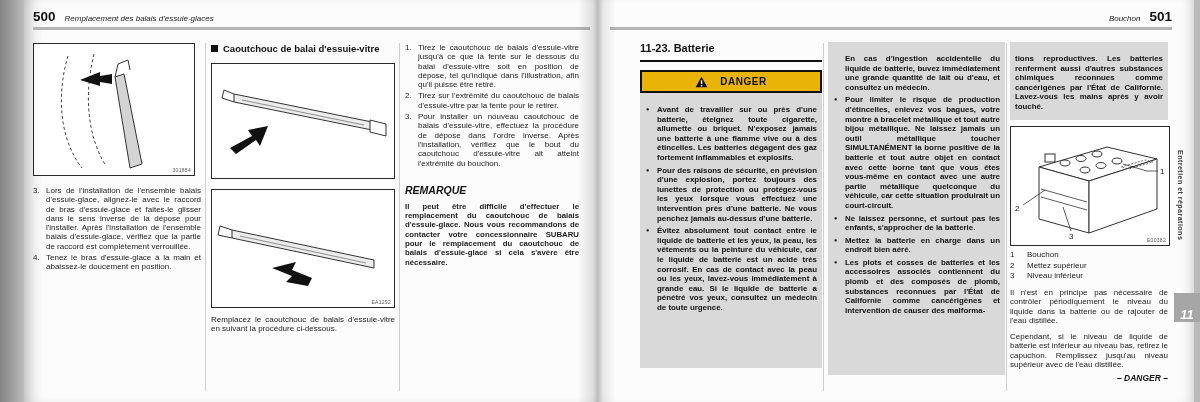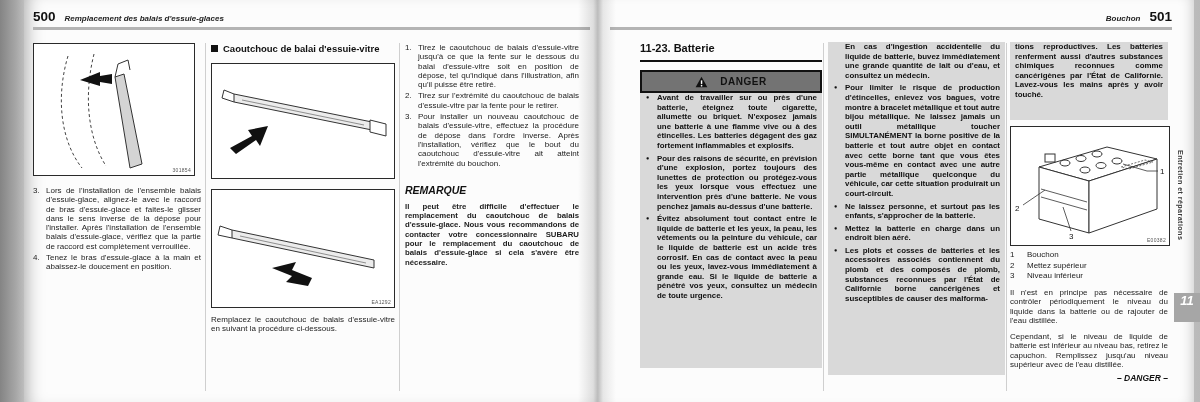--- a/index.html
+++ b/index.html
@@ -7,53 +7,53 @@
     font-family:"Liberation Sans","DejaVu Sans",sans-serif;
     background:linear-gradient(90deg,#848484 0,#a7a7a7 16px,#bdbdbd 24px,#c9c9c9 40px,#c9c9c9 1160px,#b9b9b9 1200px);}
   .page{position:absolute;top:0;height:402px;background:#fcfcfc;}
   .page-left{left:24px;width:573px;box-shadow:inset 14px 0 18px -12px rgba(0,0,0,.35);}
   .page-right{left:597px;width:597px;box-shadow:inset -10px 0 14px -10px rgba(0,0,0,.25);}
   .gutter{position:absolute;top:0;left:578px;width:38px;height:402px;pointer-events:none;
     background:linear-gradient(90deg,rgba(40,40,40,0) 0,rgba(40,40,40,.14) 40%,rgba(40,40,40,.30) 52%,rgba(40,40,40,.10) 66%,rgba(40,40,40,0) 100%);}
   
   .hdr{position:absolute;top:9px;display:flex;align-items:baseline;gap:9px;}
   .pgnum{font-size:13.5px;font-weight:bold;color:#111;}
-  .hdr-title{font-size:8px;font-weight:bold;font-style:italic;color:#222;}
+  .hdr-title{font-size:8px;font-weight:normal;font-style:italic;color:#222;}
   .hdr-rule{position:absolute;top:27px;height:3px;background:#b4b4b4;}
   
   .vsep{position:absolute;top:43px;width:1px;height:348px;background:#cfcfcf;}
   .body-text{font-size:8px;line-height:9.3px;text-align:justify;color:#1c1c1c;}
   .step{display:flex;margin-bottom:2px;}
   .step .n{width:13px;flex:none;}
   .step .t{flex:1;text-align:justify;}
   .figure{position:absolute;background:#fff;border:1px solid #2a2a2a;}
   .figcode{position:absolute;right:3px;bottom:2px;font-size:5px;color:#555;letter-spacing:.3px;}
   .sec-title{display:flex;gap:5px;font-size:9.5px;line-height:11px;font-weight:bold;color:#111;}
   .sec-square{flex:none;width:7px;height:7px;background:#111;margin-top:1.5px;}
   .note-title{font-size:10.5px;font-weight:bold;color:#111;font-style:italic;}
   .note-text{font-weight:bold;margin-top:6px;font-size:7.8px;}
   
   .rsec-title{font-size:11px;font-weight:bold;color:#111;}
   .rsec-rule{position:absolute;height:2px;background:#111;}
-  .danger-head{position:absolute;border:2px solid #111;background:#737373;display:flex;align-items:center;justify-content:center;gap:12px;}
+  .danger-head{position:absolute;border:2px solid #111;background:#eab308;display:flex;align-items:center;justify-content:center;gap:12px;}
   .danger-label{font-size:10px;font-weight:bold;letter-spacing:.5px;color:#111;}
-  .gray{position:absolute;background:#d9d9d9;padding:0 5px;box-sizing:border-box;}
+  .gray{position:absolute;background:#d9d9d9;padding:12px 5px;box-sizing:border-box;}
   .dtext{font-size:7.9px;line-height:9.6px;font-weight:bold;color:#101010;text-align:justify;}
   .dbullet{position:relative;padding-left:12px;margin-bottom:3px;}
   .dbullet::before{content:"●";position:absolute;left:1px;top:0;font-size:5.5px;}
   .dcont{padding-left:12px;margin-bottom:3px;}
   .legend-row{display:flex;font-size:8px;line-height:10.5px;color:#1c1c1c;}
   .legend-row .n{width:17px;flex:none;}
   .para{margin-bottom:7px;}
   .suite{font-size:8.5px;font-weight:bold;font-style:italic;text-align:right;color:#111;}
   
   .side-label{position:absolute;left:1176px;top:150px;height:150px;writing-mode:vertical-rl;
     font-size:7.2px;font-weight:bold;color:#3a3a3a;letter-spacing:.4px;}
   .side-tab{position:absolute;left:1174px;top:293px;width:26px;height:29px;background:#a6a6a6;
-    color:#fff;font-size:13px;font-weight:bold;font-style:italic;display:flex;align-items:flex-start;justify-content:center;}
+    color:#fff;font-size:13px;font-weight:bold;font-style:italic;display:flex;align-items:flex-end;justify-content:center;}
   svg{display:block;}
 </style>
 </head>
 <body>
 
 <div class="canvas">
 
   <div class="page page-left">
     <div class="hdr" style="left:9px;">
       <span class="pgnum">500</span>
@@ -157,21 +157,21 @@
       <div class="dtext dbullet">Évitez absolument tout contact entre le liquide de batterie et les yeux, la peau, les vêtements ou la peinture du véhicule, car le liquide de batterie est un acide très corrosif. En cas de contact avec la peau ou les yeux, lavez-vous immédiatement à grande eau. Si le liquide de batterie a pénétré vos yeux, consultez un médecin de toute urgence.</div>
     </div>
 
     <div class="vsep" style="left:226px;"></div>
 
     <div class="gray" style="left:231px;top:42px;width:177px;height:333px;">
       <div class="dtext dcont">En cas d'ingestion accidentelle du liquide de batterie, buvez immédiatement une grande quantité de lait ou d'eau, et consultez un médecin.</div>
       <div class="dtext dbullet">Pour limiter le risque de production d'étincelles, enlevez vos bagues, votre montre à bracelet métallique et tout autre bijou métallique. Ne laissez jamais un outil métallique toucher SIMULTANÉMENT la borne positive de la batterie et tout autre objet en contact avec cette borne tant que vous êtes vous-même en contact avec une autre partie métallique quelconque du véhicule, car cette situation produirait un court-circuit.</div>
       <div class="dtext dbullet">Ne laissez personne, et surtout pas les enfants, s'approcher de la batterie.</div>
       <div class="dtext dbullet">Mettez la batterie en charge dans un endroit bien aéré.</div>
-      <div class="dtext dbullet">Les plots et cosses de batteries et les accessoires associés contiennent du plomb et des composés de plomb, substances reconnues par l'État de Californie borne cancérigènes et susceptibles de causer des malforma-</div>
+      <div class="dtext dbullet">Les plots et cosses de batteries et les accessoires associés contiennent du plomb et des composés de plomb, substances reconnues par l'État de Californie comme cancérigènes et intervention de causer des malforma-</div>
     </div>
 
     <div class="vsep" style="left:409px;"></div>
 
     <div class="gray" style="left:413px;top:42px;width:158px;height:78px;">
       <div class="dtext">tions reproductives. Les batteries renferment aussi d'autres substances chimiques reconnues comme cancérigènes par l'État de Californie. Lavez-vous les mains après y avoir touché.</div>
     </div>
 
     <div class="figure" style="left:413px;top:126px;width:158px;height:118px;">
       <svg width="156" height="116" viewBox="0 0 156 116">

